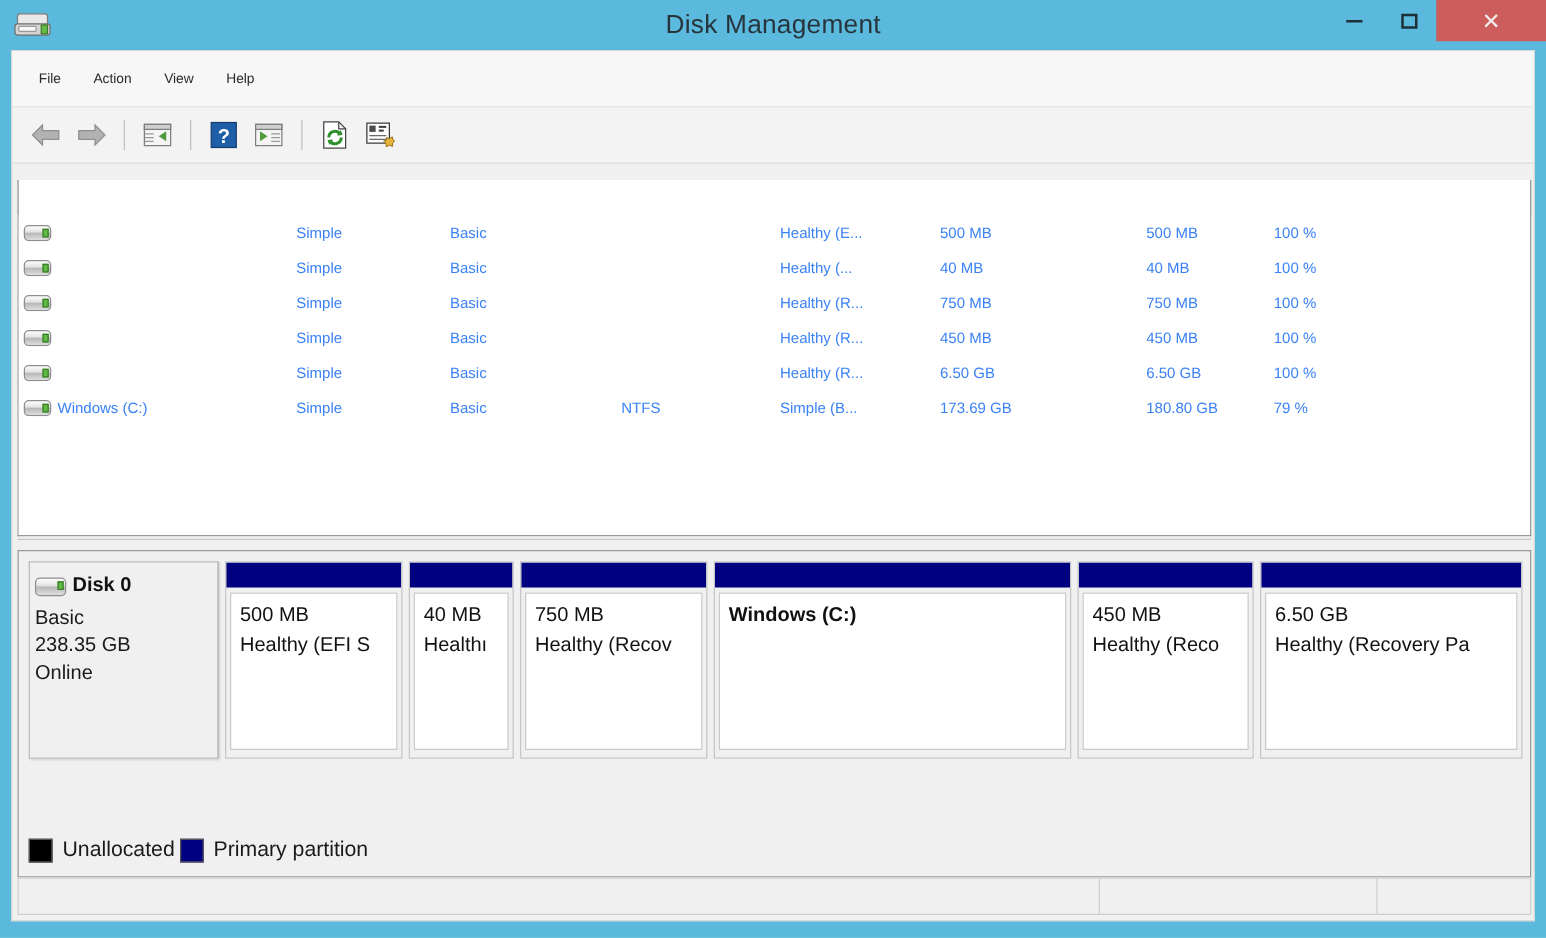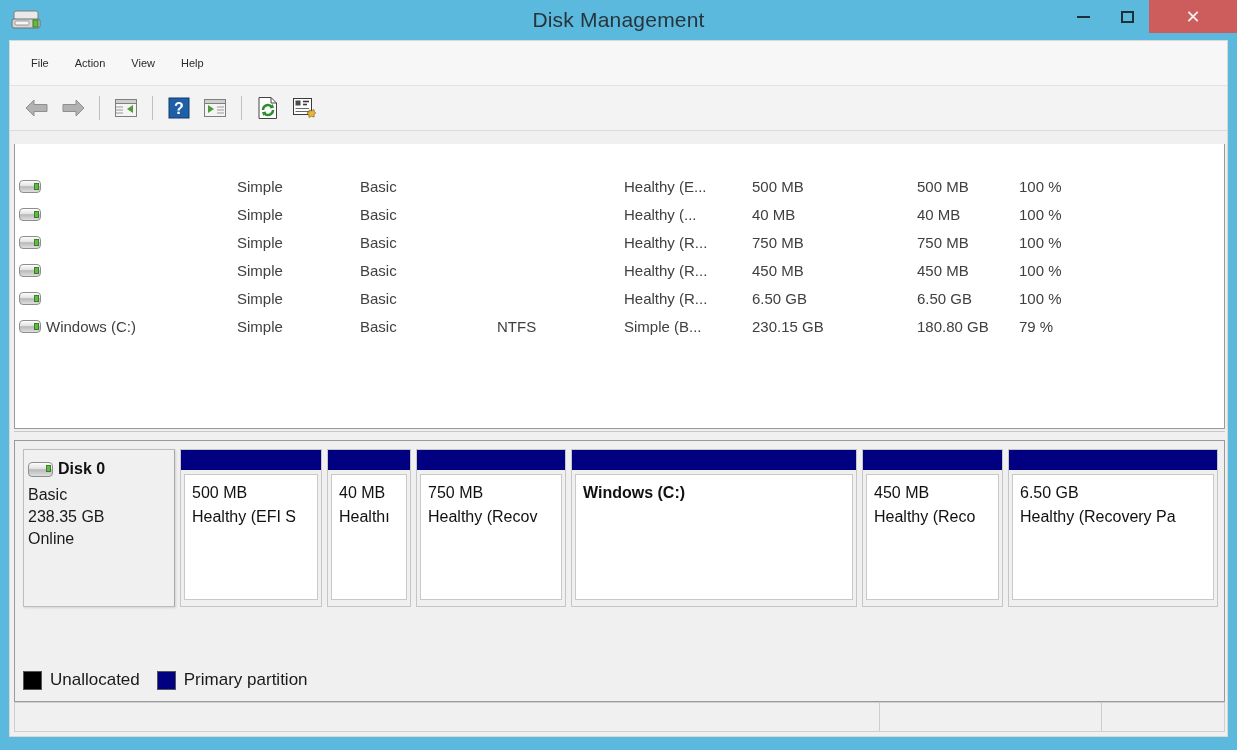--- a/index.html
+++ b/index.html
@@ -85,21 +85,21 @@
     background: linear-gradient(#fbfbfb, #eeeeee);
     cursor: default; overflow: hidden; white-space: nowrap;
   }
 
   .vol-rows {
     position: absolute; left: 5px; top: 131px; width: 1209px; height: 256px;
     background: #fff;
   }
   .vrow { height: 28px; display: flex; align-items: center; cursor: default; }
   .vcell {
-    font-size: 15px; color: #404040; white-space: nowrap; overflow: hidden;
+    font-size: 12px; color: #3b82f6; white-space: nowrap; overflow: hidden;
     display: flex; align-items: center;
   }
   .vol-name { display: flex; align-items: center; gap: 5px; padding-left: 4px; }
 
   
   .drv {
     position: relative; width: 22px; height: 13px; flex: 0 0 auto;
   }
   .drv .body {
     position: absolute; left: 0; top: 0; width: 22px; height: 13px;
@@ -152,21 +152,21 @@
   .part-body {
     flex: 1; margin: 4px 3px 6px 3px; background: #ffffff;
     border: 1px solid #c9c9c9; padding: 6px 7px 0 7px; overflow: hidden;
   }
   .part-body div { font-size: 16px; color: #111; white-space: nowrap; line-height: 24px; }
   .part-body .pname { font-weight: bold; }
 
   
   .legend {
     position: absolute; left: 8px; bottom: 8px; height: 26px;
-    display: flex; align-items: center; gap: 17px;
+    display: flex; align-items: center; gap: 4px;
   }
   .leg-item { display: flex; align-items: center; gap: 8px; }
   .leg-sw { width: 19px; height: 19px; border: 1px solid #555; }
   .leg-label { font-size: 17px; color: #1a1a1a; }
 
   
   .statusbar {
     position: absolute; left: 4px; bottom: 4px; width: 1211px; height: 30px;
     background: #f0f0f0; border: 1px solid #cfcfcf; display: flex;
   }
@@ -378,21 +378,21 @@
           <span class="drv">
               <span class="body"></span>
               <span class="led"></span>
             </span>
           <span>Windows (C:)</span>
         </div>
         <div class="vcell" style="width:123px">Simple</div>
         <div class="vcell" style="width:112px">Basic</div>
         <div class="vcell" style="width:152px; padding-left:25px">NTFS</div>
         <div class="vcell" style="width:128px">Simple (B...</div>
-        <div class="vcell" style="width:165px">230.15 GB</div>
+        <div class="vcell" style="width:165px">173.69 GB</div>
         <div class="vcell" style="width:102px">180.80 GB</div>
         <div class="vcell" style="width:152px">79 %</div>
       </div>
 
     </div>
 
     <div class="splitter"></div>
 
     <div class="disk-panel">
 

